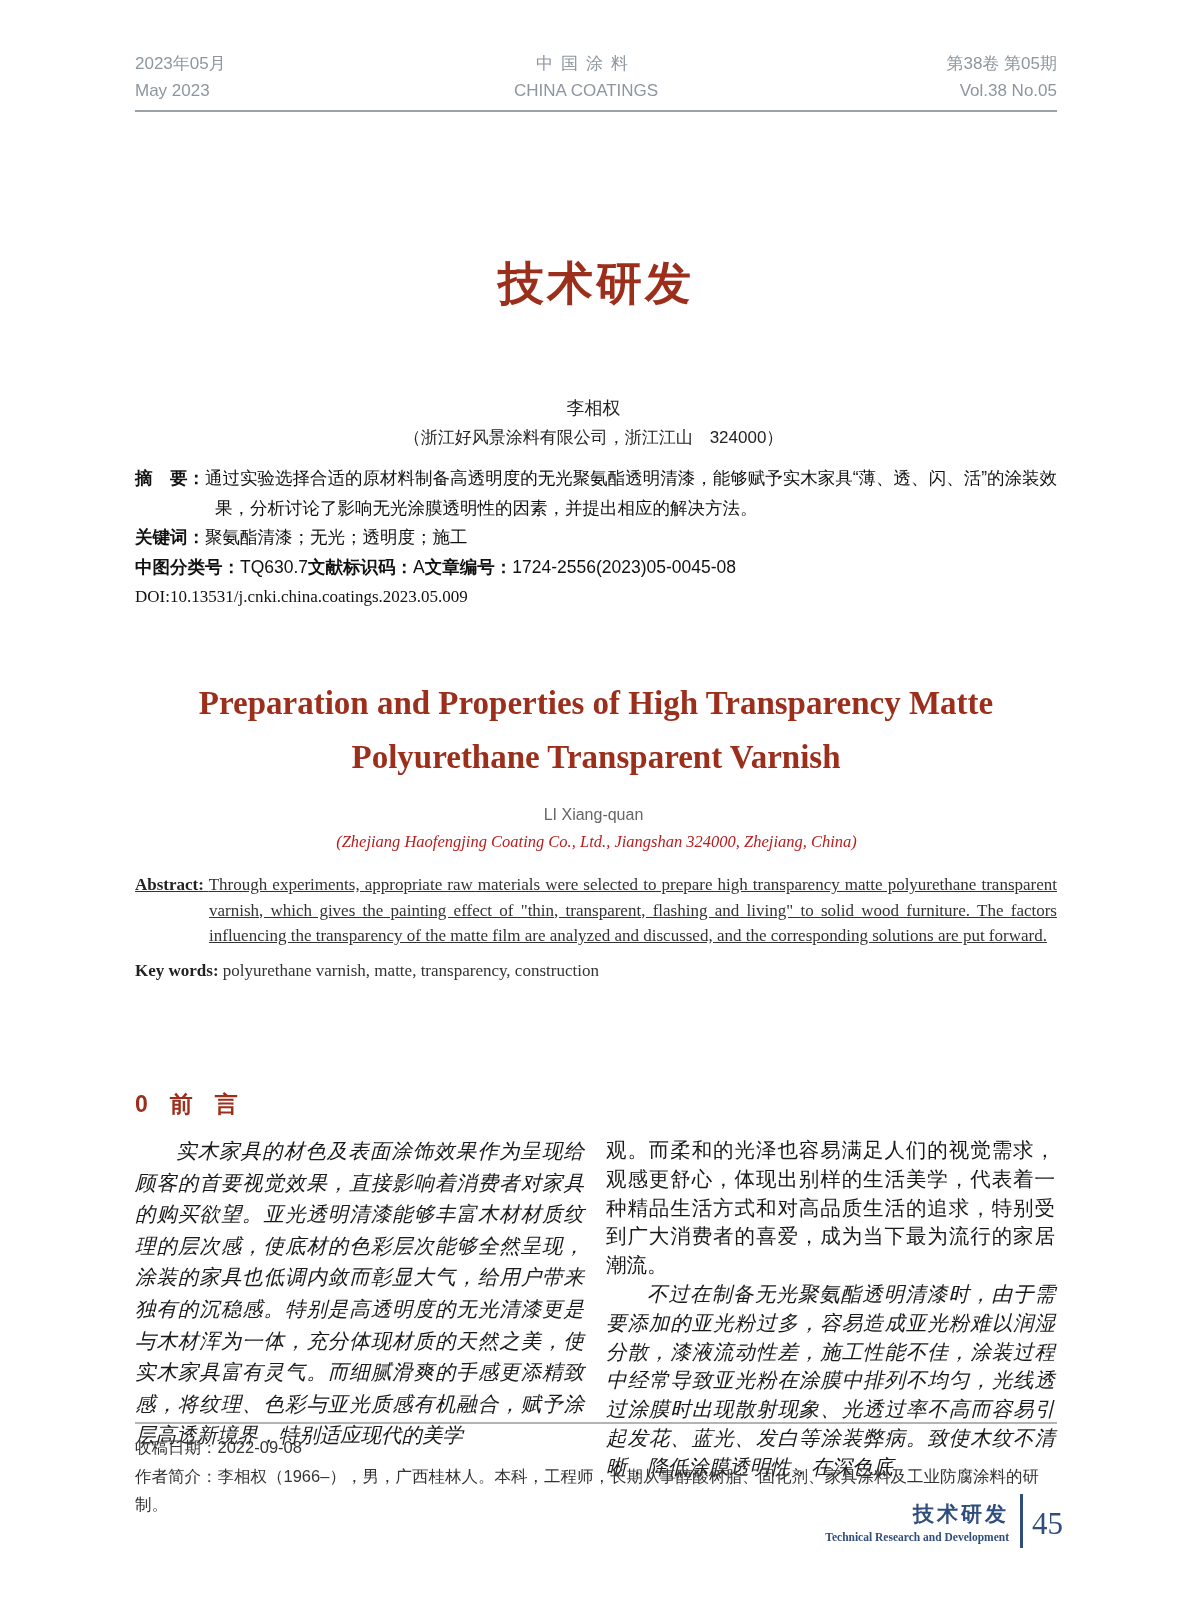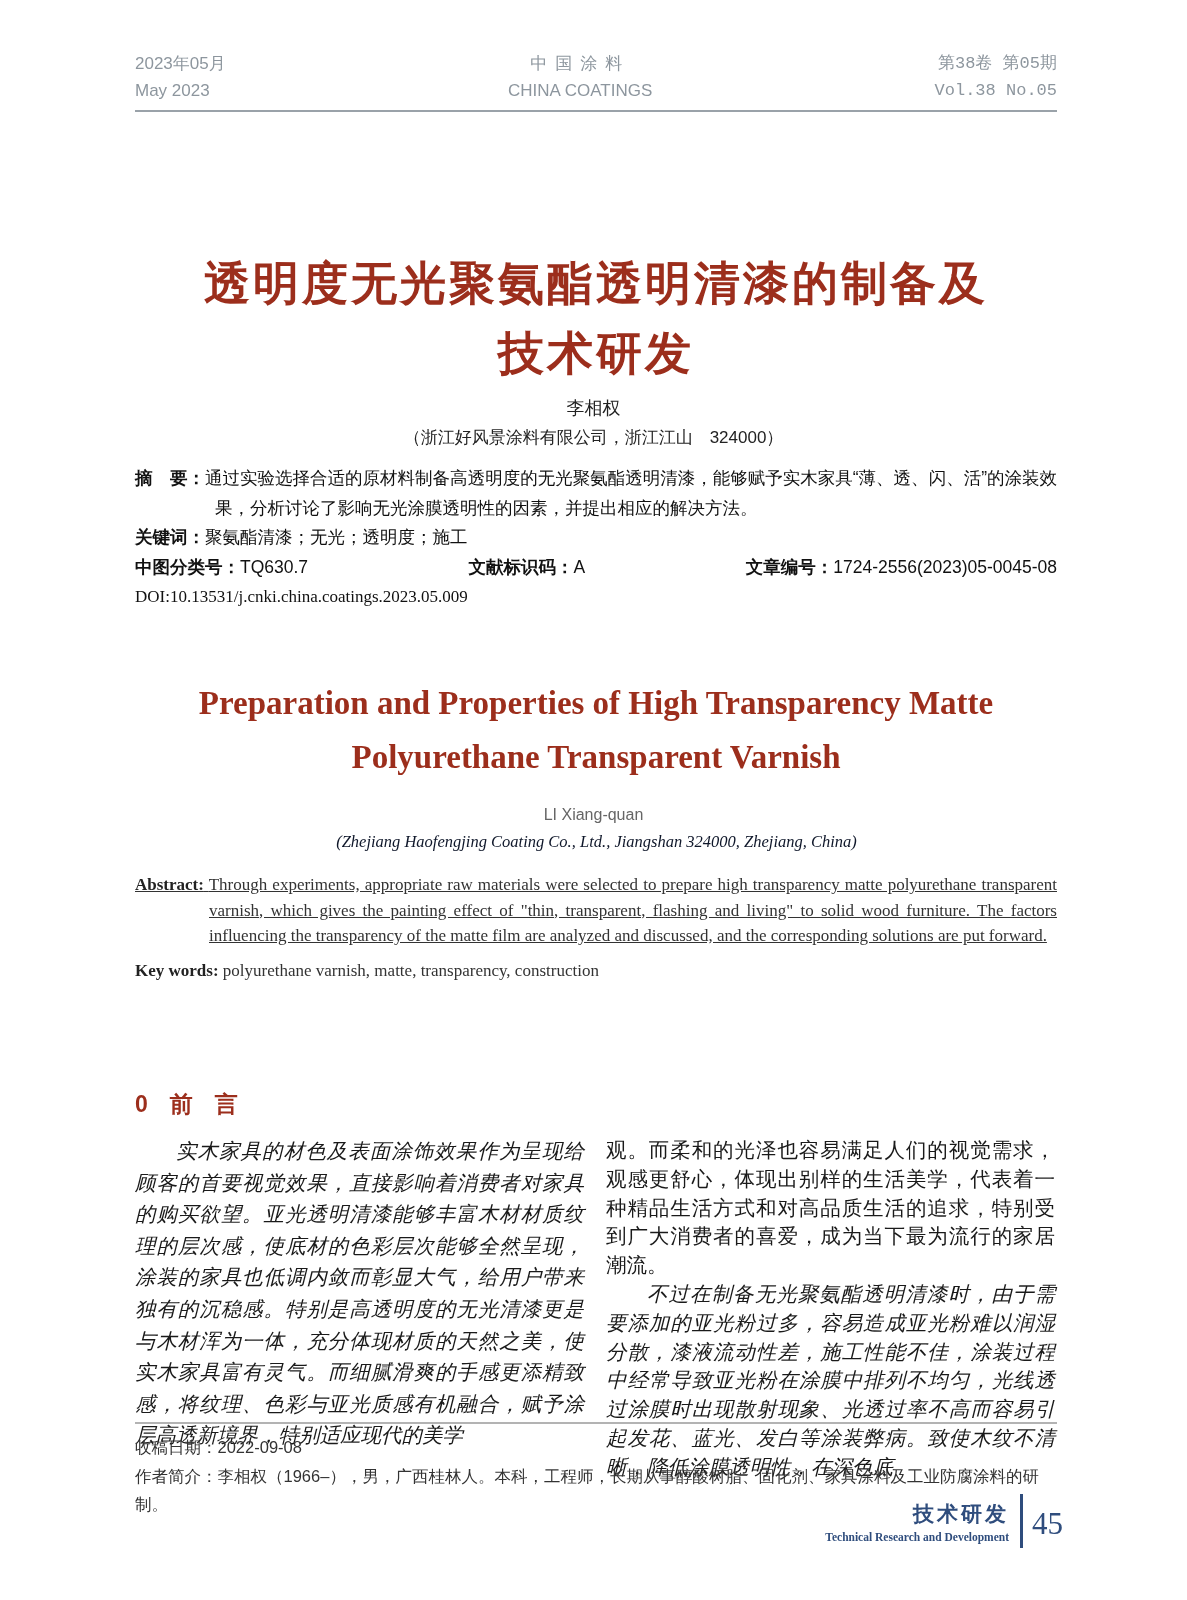--- a/index.html
+++ b/index.html
@@ -7,21 +7,21 @@
   body { background: #ffffff; font-family: "Liberation Sans", sans-serif; }
   .page { position: relative; width: 1187px; height: 1600px; background: #fff; overflow: hidden; }
 
   
   .page-header {
     position: absolute; top: 50px; left: 135px; right: 130px;
     display: flex; justify-content: space-between; align-items: flex-start;
     color: #8d969e; font-size: 17px; line-height: 27px;
   }
   .hdr-center { text-align: center; }
-  .hdr-right { text-align: right; font-family: Liberation Mono, monospace; }
+  .hdr-right { text-align: right; }
   .journal-cn { letter-spacing: 8px; }
   .header-rule {
     position: absolute; top: 110px; left: 135px; right: 130px;
     border: none; border-top: 2px solid #9aa2a9;
   }
 
   
   .title-cn {
     position: absolute; top: 248px; left: 135px; right: 130px;
     text-align: center; color: #9c2e1c; font-weight: bold;
@@ -36,36 +36,36 @@
     text-align: center; color: #222; font-size: 17px;
   }
 
   
   .cn-meta {
     position: absolute; top: 464px; left: 135px; right: 130px;
     color: #111; font-size: 17.5px; line-height: 29.5px; text-align: justify;
   }
   .hang { padding-left: 80px; text-indent: -80px; }
   .lbl { font-weight: bold; }
-  .meta-row { display: flex; justify-content: space-between; gap: 24px; }
+  .meta-row { display: flex; justify-content: flex-start; }
   .doi-line { font-family: "Liberation Serif", serif; font-size: 17px; }
 
   
   .title-en {
     position: absolute; top: 676px; left: 135px; right: 130px;
     text-align: center; color: #9c2e1c; font-weight: bold;
     font-family: "Liberation Serif", serif; font-size: 33px; line-height: 54px;
   }
   .author-en {
     position: absolute; top: 806px; left: 0; right: 0;
     text-align: center; color: #666; font-size: 16px;
   }
   .affiliation-en {
     position: absolute; top: 832px; left: 0; right: 0;
-    text-align: center; color: #0f172a; font-size: 16.5px;
+    text-align: center; color: #b91c1c; font-size: 16.5px;
     font-family: "Liberation Serif", serif; font-style: italic; margin-left: 6px;
   }
 
   
   .en-abstract {
     position: absolute; top: 872px; left: 135px; right: 130px;
     font-family: "Liberation Serif", serif; color: #333;
     font-size: 17px; line-height: 25.5px; text-align: justify;
   }
   .hang-en { padding-left: 74px; text-indent: -74px; text-decoration: underline; }
@@ -128,21 +128,20 @@
       <div>CHINA COATINGS</div>
     </div>
     <div class="hdr-right">
       <div>第38卷  第05期</div>
       <div>Vol.38  No.05</div>
     </div>
   </header>
   <hr class="header-rule">
 
   <h1 class="title-cn">
-    <div>透明度无光聚氨酯透明清漆的制备及</div>
     <div>技术研发</div>
   </h1>
   <div class="author-cn">李相权</div>
   <div class="affiliation-cn">（浙江好风景涂料有限公司，浙江江山　324000）</div>
 
   <div class="cn-meta">
     <p class="hang"><span class="lbl">摘　要：</span><span>通过实验选择合适的原材料制备高透明度的无光聚氨酯透明清漆，能够赋予实木家具“薄、透、闪、活”的涂装效果，分析讨论了影响无光涂膜透明性的因素，并提出相应的解决方法。</span></p>
     <p><span class="lbl">关键词：</span><span>聚氨酯清漆；无光；透明度；施工</span></p>
     <div class="meta-row">
       <span><span class="lbl">中图分类号：</span><span>TQ630.7</span></span>

